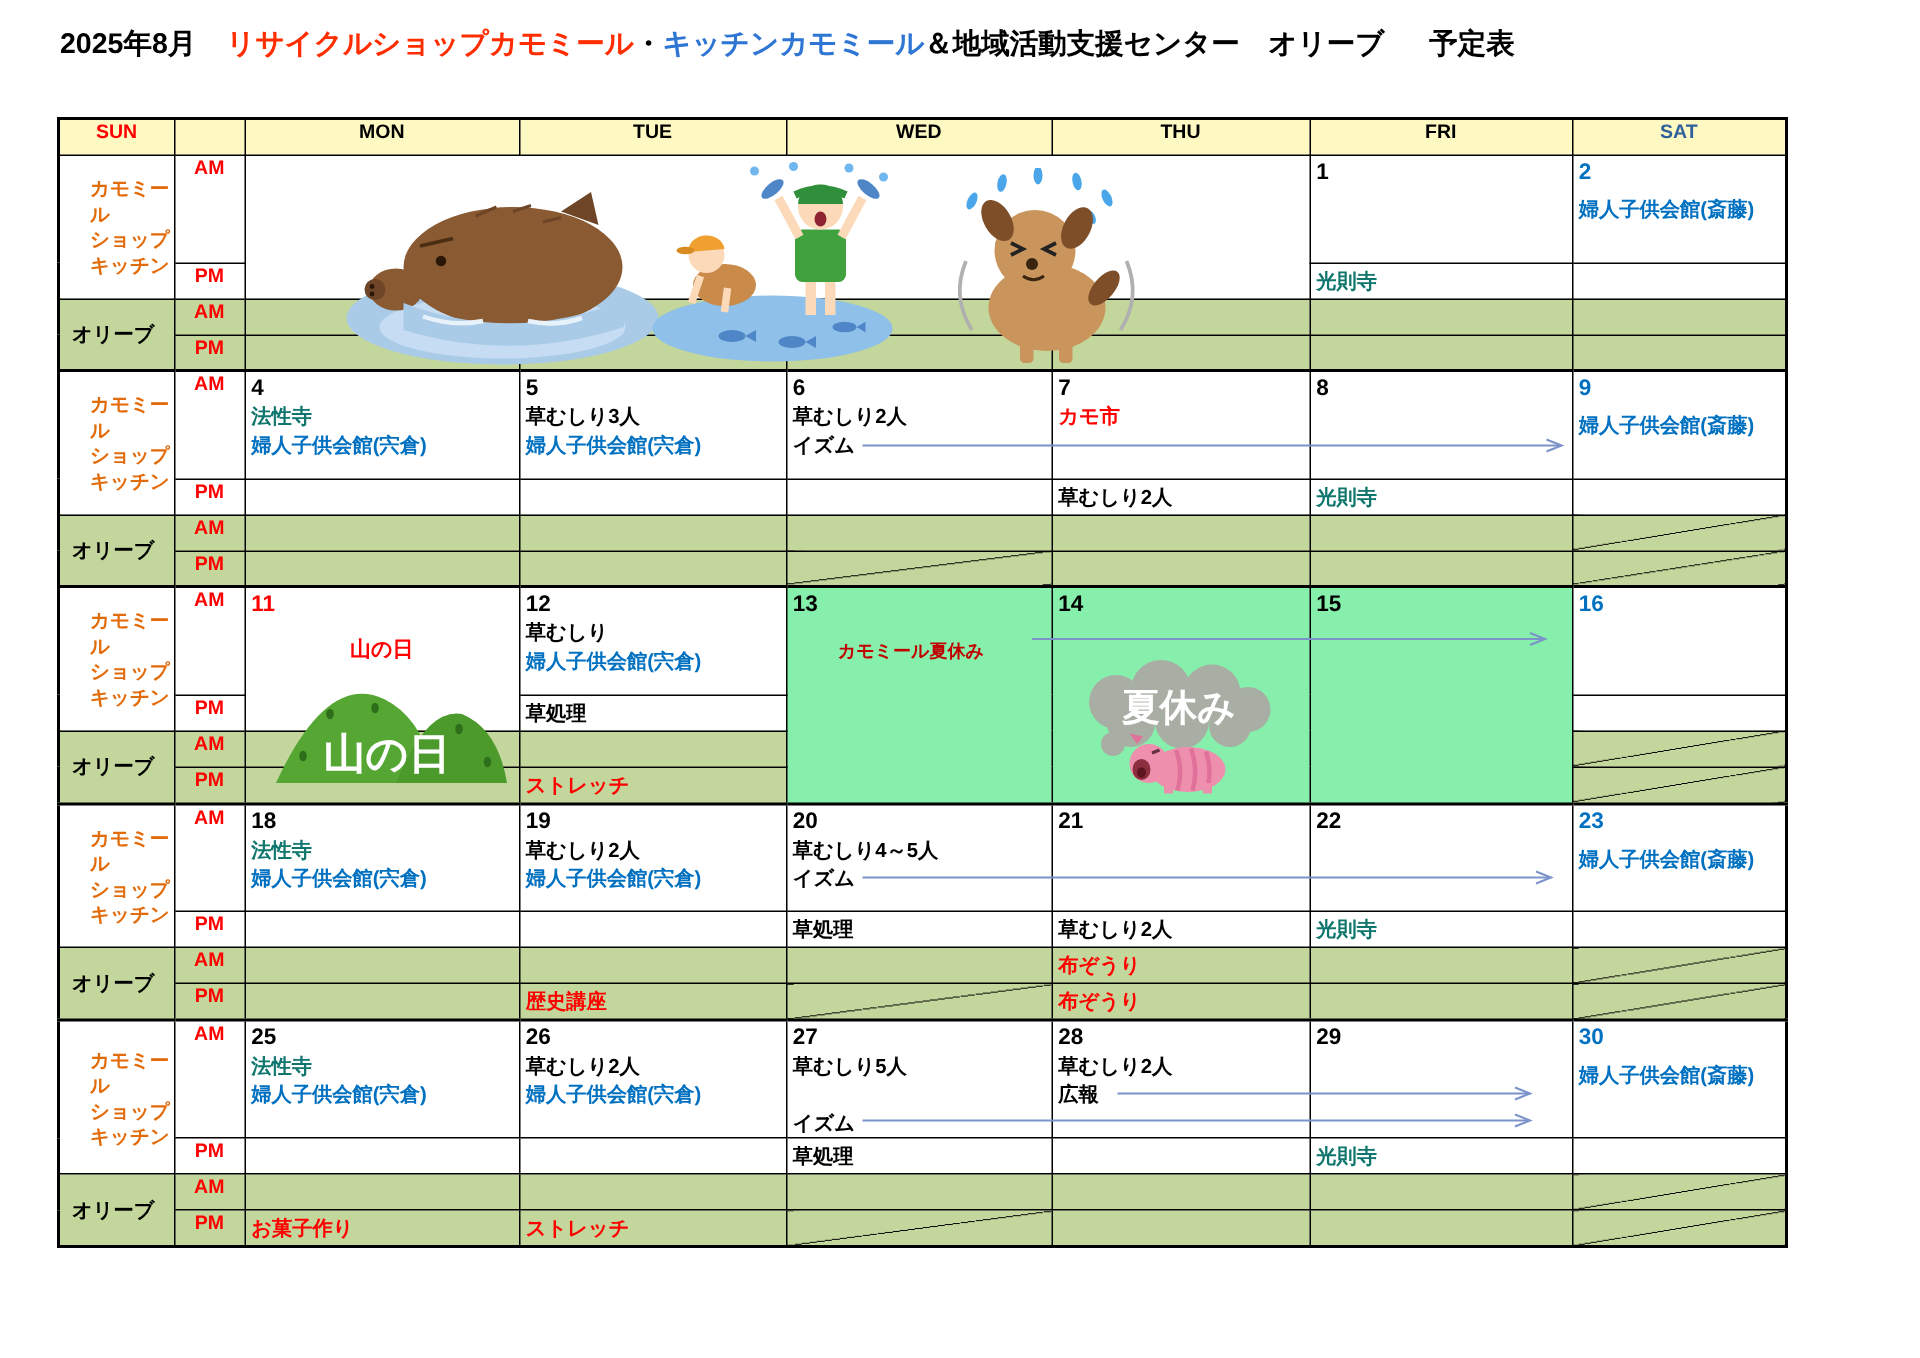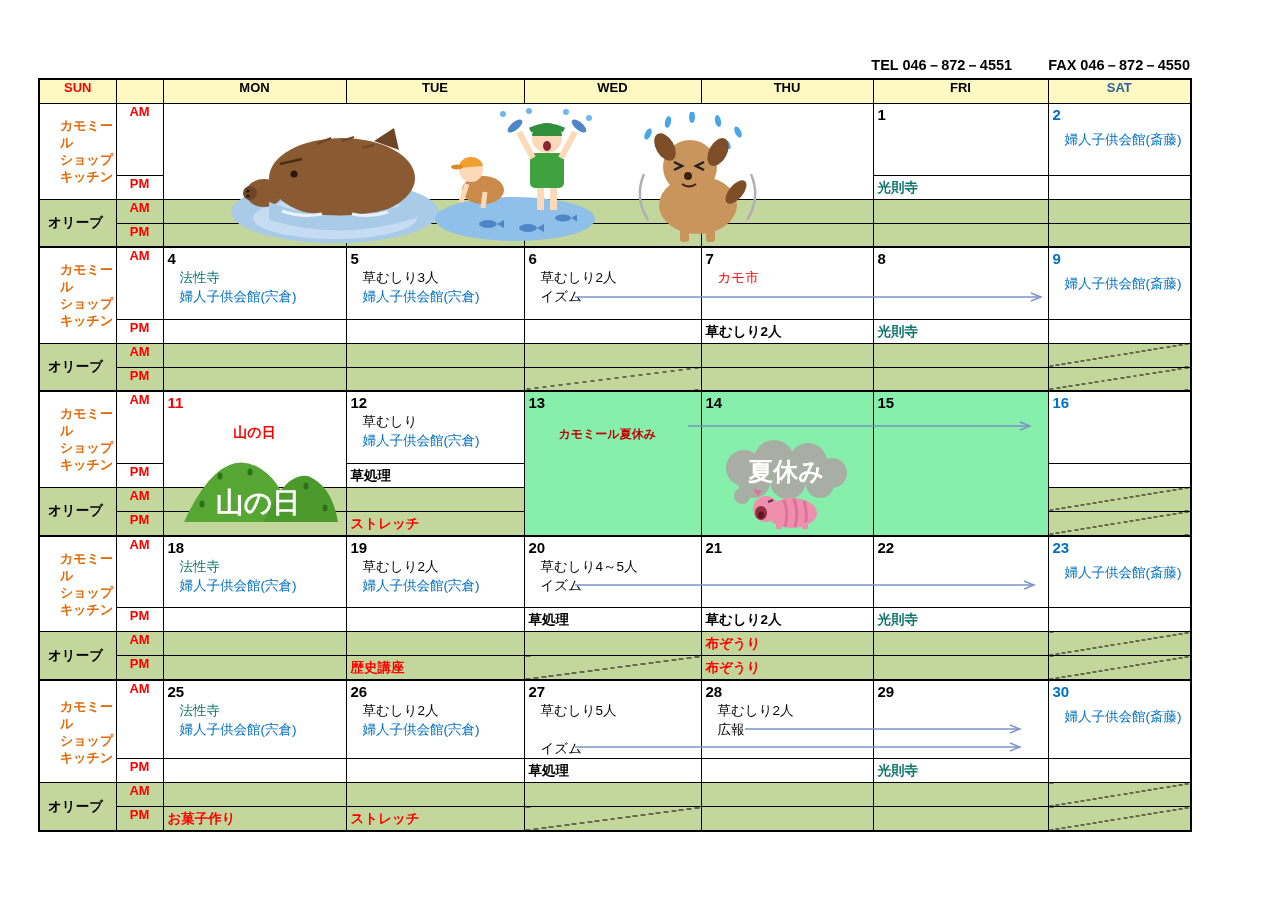--- a/index.html
+++ b/index.html
@@ -30,44 +30,44 @@
   .olive{background:#c3d69b;}
   .orange{background:#86efac;}
   .diag{background-image:linear-gradient(to bottom right,transparent 49.3%,#000 49.3%,#000 50.7%,transparent 50.7%);}
   td.vmid{vertical-align:middle;}
   .lbl-cham{color:#e26b0a;font-weight:bold;font-size:13px;line-height:17px;padding-left:20px;}
   .lbl-olive{font-weight:bold;font-size:13.5px;padding-left:8px;}
   .ampm{color:#ff0000;font-weight:bold;font-size:13px;text-align:center;vertical-align:middle;}
   .num{font-size:15px;font-weight:bold;line-height:18px;height:18px;padding:2px 0 0 4px;}
   .num-sat{color:#0070c0;}
   .num-hol{color:#ff0000;}
-  .ln{font-size:13.5px;font-weight:normal;line-height:19px;padding-left:16px;white-space:nowrap;}
+  .ln{font-size:13.5px;font-weight:bold;line-height:19px;padding-left:4px;white-space:nowrap;}
   .mt{margin-top:6px;}
   .blank{height:19px;}
   .c-blue{color:#0070c0;}
   .c-purple{color:#0f766e;}
   .c-red{color:#ff0000;}
   .pmtxt{font-size:13.5px;font-weight:bold;line-height:23px;padding-left:4px;white-space:nowrap;}
   .otxt{font-size:13.5px;font-weight:bold;line-height:23px;padding-left:4px;color:#ff0000;white-space:nowrap;}
   .holiday-name{color:#ff0000;text-align:center;font-size:14px;font-weight:bold;margin-top:12px;}
   .note-txt{color:#c00000;font-size:12px;font-weight:bold;margin:14px 0 0 34px;white-space:nowrap;}
   .fnote{position:absolute;left:38px;top:826px;width:1152px;text-align:right;
          font-size:13.5px;font-weight:bold;white-space:nowrap;}
   .ill{position:absolute;pointer-events:none;}
   .arrows{position:absolute;left:0;top:0;pointer-events:none;}
 </style>
 </head>
 <body>
 
 <div class="page">
 
-
-  <div class="contact">
-    <span>TEL 046－872－4551</span><span class="fax">FAX 046－872－4550</span>
+  <div class="title">
+    <span class="seg-month">2025年8月</span><span class="seg-shop">リサイクルショップカモミール</span><span>・</span><span class="seg-kitchen">キッチンカモミール</span><span>＆地域活動支援センター　オリーブ</span><span class="seg-suffix">予定表</span>
   </div>
+
 
   <table class="cal">
     <colgroup>
       <col style="width:77px">
         <col style="width:47px">
         <col style="width:183px">
         <col style="width:178px">
       <col style="width:177px">
         <col style="width:172px">
         <col style="width:175px">

